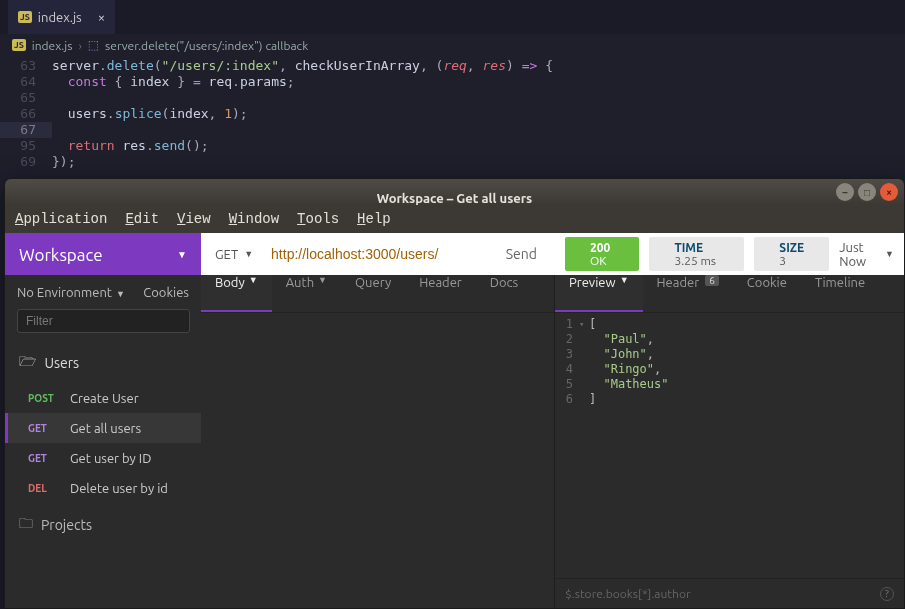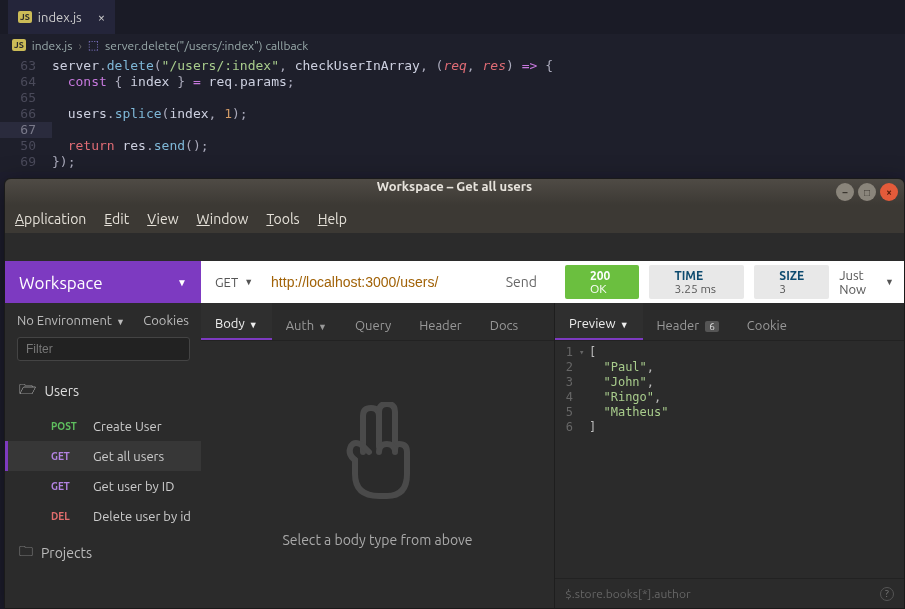--- a/index.html
+++ b/index.html
@@ -21,40 +21,40 @@
 .k-id { color: #cdd0e0; }
 .k-pun { color: #aab; }
 .k-fn { color: #7fb8d8; }
 .k-str { color: #a8cc8c; }
 .k-kw { color: #c678dd; }
 .k-kw2 { color: #e06c75; }
 .k-arg { color: #e06c75; font-style: italic; }
 .k-num { color: #d19a66; }
 
 .insomnia { position: fixed; left: 4px; right: 0; top: 178px; bottom: 0; background: #2b2b2b; border: 1px solid #1a1a1a; box-shadow: 0 6px 24px rgba(0,0,0,0.5); border-radius: 6px 6px 0 0; display: flex; flex-direction: column; }
-.titlebar { height: 26px; background: linear-gradient(#4f4b45, #3c3934); display: flex; align-items: flex-start; border-radius: 6px 6px 0 0; color: #e7e3dc; font-weight: 600; font-size: 13px; position: relative; }
+.titlebar { height: 26px; background: linear-gradient(#4f4b45, #3c3934); display: flex; align-items: flex-end; border-radius: 6px 6px 0 0; color: #e7e3dc; font-weight: 600; font-size: 13px; position: relative; }
 .titlebar .title { flex: 1; text-align: center; }
 .win-btns { position: absolute; right: 6px; top: 4px; display: flex; gap: 4px; }
 .win-btn { width: 18px; height: 18px; border-radius: 9px; background: #8a857b; display: flex; align-items: center; justify-content: center; font-size: 10px; color: #3a362f; }
 .win-btn.close-w { background: #e45b3a; color: #5a1d0b; }
-.menubar { height: 28px; display: flex; align-items: center; gap: 18px; padding: 0 10px; background: #3c3934; color: #e4e0d8; font-size: 14px; }
+.menubar { height: 28px; display: flex; align-items: center; gap: 18px; padding: 0 10px; background: #3c3934; color: #e4e0d8; font-size: 14px; font-family: Liberation Mono, monospace; }
 .menubar .u { text-decoration: underline; }
-.content { flex: 1; display: flex; min-height: 0; margin-top: 28px; }
+.content { flex: 1; display: flex; min-height: 0; }
 
 .sidebar { width: 196px; background: #2b2b2b; display: flex; flex-direction: column; }
 .ws-header { height: 42px; background: #7d3ac1; color: #fff; display: flex; align-items: center; justify-content: space-between; padding: 0 14px; font-size: 17px; }
 .ws-header .caret { font-size: 10px; }
 .env-row { display: flex; align-items: center; justify-content: space-between; padding: 10px 12px; color: #bbb; font-size: 13px; }
 .env-row .caret2 { font-size: 9px; margin-left: 4px; }
 .filter-row { display: flex; align-items: center; gap: 20px; padding: 0 12px 10px; }
 .filter-input { flex: 1; background: #222; border: 1px solid #444; border-radius: 3px; padding: 4px 8px; color: #ccc; font-size: 12px; }
 .filter-input::placeholder { color: #777; }
 .plus-btn { color: #ccc; font-size: 13px; display: flex; align-items: center; gap: 2px; cursor: pointer; }
 .folder { display: flex; align-items: center; gap: 8px; padding: 8px 14px; color: #ddd; font-size: 14px; }
-.req-item { display: flex; align-items: center; gap: 10px; padding: 8px 8px 8px 43px; color: #ccc; font-size: 13px; cursor: pointer; border-left: 3px solid transparent; }
+.req-item { display: flex; align-items: center; gap: 10px; padding: 8px 8px 8px 20px; color: #ccc; font-size: 13px; cursor: pointer; border-left: 3px solid transparent; }
 .req-item.sel { background: #373737; border-left-color: #7d3ac1; }
 .method { width: 32px; font-size: 10px; font-weight: 600; }
 .m-post { color: #5fbf5f; }
 .m-get { color: #b383e2; }
 .m-put { color: #d8a657; }
 .m-del { color: #e26d6d; }
 .proj { display: flex; align-items: center; gap: 8px; padding: 10px 14px; color: #bbb; font-size: 14px; }
 
 .main { flex: 1; display: flex; flex-direction: column; min-width: 0; }
 .req-bar { height: 42px; background: #fff; display: flex; align-items: center; }
@@ -65,21 +65,21 @@
 .chip { padding: 4px 25px; border-radius: 2px; font-size: 12px; background: #e8e8e8; color: #555; }
 .chip.ok { background: #6bbf3f; color: #fff; font-weight: 600; }
 .chip.ok .label { font-weight: 400; }
 .chip .b { font-weight: 600; color: #0c4a6e; }
 .just-now { margin-left: auto; color: #555; font-size: 13px; display: flex; align-items: center; gap: 19px; }
 
 .panes { flex: 1; display: flex; min-height: 0; }
 .pane { flex: 1; display: flex; flex-direction: column; background: #2b2b2b; min-width: 0; }
 .pane.left { border-right: 1px solid #1e1e1e; flex: 0 0 354px; }
 .pane-tabs { height: 38px; display: flex; align-items: stretch; border-bottom: 1px solid #222; }
-.ptab { display: flex; align-items: flex-end; padding: 8px 14px; color: #999; font-size: 13px; cursor: pointer; gap: 4px; }
+.ptab { display: flex; align-items: flex-start; padding: 0 14px; color: #999; font-size: 13px; cursor: pointer; gap: 4px; }
 .ptab.active { color: #eee; border-bottom: 2px solid #7d3ac1; background: #2f2f2f; }
 .ptab .caret3 { font-size: 9px; }
 .ptab .badge { background: #555; color: #ddd; border-radius: 2px; padding: 0 4px; font-size: 10px; margin-left: 2px; }
 
 .body-empty { flex: 1; display: flex; flex-direction: column; align-items: center; justify-content: center; color: #777; }
 .peace-icon svg { width: 90px; height: 100px; }
 .body-empty .msg { margin-top: 28px; font-size: 14px; color: #aaa; }
 
 .json-view { flex: 1; font-family: "Menlo","Consolas",monospace; font-size: 12px; padding: 4px 0; overflow: auto; }
 .jline { display: flex; line-height: 15px; }
@@ -124,21 +124,21 @@
       </div>
       <div class="code-line">
         <span class="ln">66</span>
         <span class="code-text"><span class="k-pun">  </span><span class="k-id">users</span><span class="k-pun">.</span><span class="k-fn">splice</span><span class="k-pun">(</span><span class="k-id">index</span><span class="k-pun">, </span><span class="k-num">1</span><span class="k-pun">);</span></span>
       </div>
       <div class="code-line">
         <span class="ln hl">67</span>
         <span class="code-text"></span>
       </div>
       <div class="code-line">
-        <span class="ln">50</span>
+        <span class="ln">95</span>
         <span class="code-text"><span class="k-pun">  </span><span class="k-kw2">return</span><span class="k-pun"> </span><span class="k-id">res</span><span class="k-pun">.</span><span class="k-fn">send</span><span class="k-pun">();</span></span>
       </div>
       <div class="code-line">
         <span class="ln">69</span>
         <span class="code-text"><span class="k-pun">});</span></span>
       </div>
     </div>
 </div>
 
 <div class="insomnia">
@@ -238,48 +238,37 @@
               <div class="ptab">
                 <span>Query</span>
               </div>
               <div class="ptab">
                 <span>Header</span>
               </div>
               <div class="ptab">
                 <span>Docs</span>
               </div>
             </div>
-          <div class="body-empty">
-            <span class="peace-icon">
-              <svg viewBox="0 0 90 100">
-                  <g fill="none" stroke="#4a4a4a" stroke-width="6" stroke-linecap="round" stroke-linejoin="round">
-                    <path d="M30 50 L30 14 Q30 6 38 6 Q46 6 46 14 L46 44"></path>
-                    <path d="M46 44 L46 10 Q46 2 54 2 Q62 2 62 10 L62 50"></path>
-                    <path d="M22 58 Q14 52 18 44 Q22 38 30 44 L36 50"></path>
-                    <path d="M22 58 L22 72 Q22 94 46 94 L54 94 Q74 94 74 72 L74 50 Q74 42 66 42 Q62 42 62 48"></path>
-                    <path d="M46 50 Q46 42 54 42 Q60 42 62 48"></path>
-                  </g>
-                </svg>
-            </span>
-            <div class="msg">Select a body type from above</div>
-          </div>
         </div>
         <div class="pane">
           <div class="pane-tabs" id="right-tabs">
               <div class="ptab active">
                 <span>Preview</span> 
                 <span class="caret3">▼</span>
               </div>
               <div class="ptab">
                 <span>Header</span>
                 <span class="badge">6</span>
               </div>
               <div class="ptab">
                 <span>Cookie</span>
               </div>
+              <div class="ptab">
+                <span>Timeline</span>
+              </div>
             </div>
           <div class="json-view" id="json-view">
               <div class="jline">
                 <span class="jln">1</span>
                 <span class="jfold">▾</span>
                 <span class="jtxt">[</span>
               </div>
               <div class="jline">
                 <span class="jln">2</span>
                 <span class="jfold"></span>

